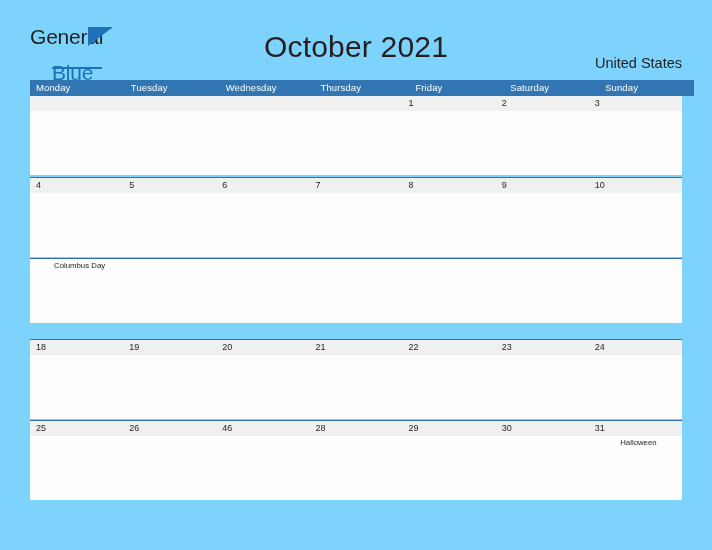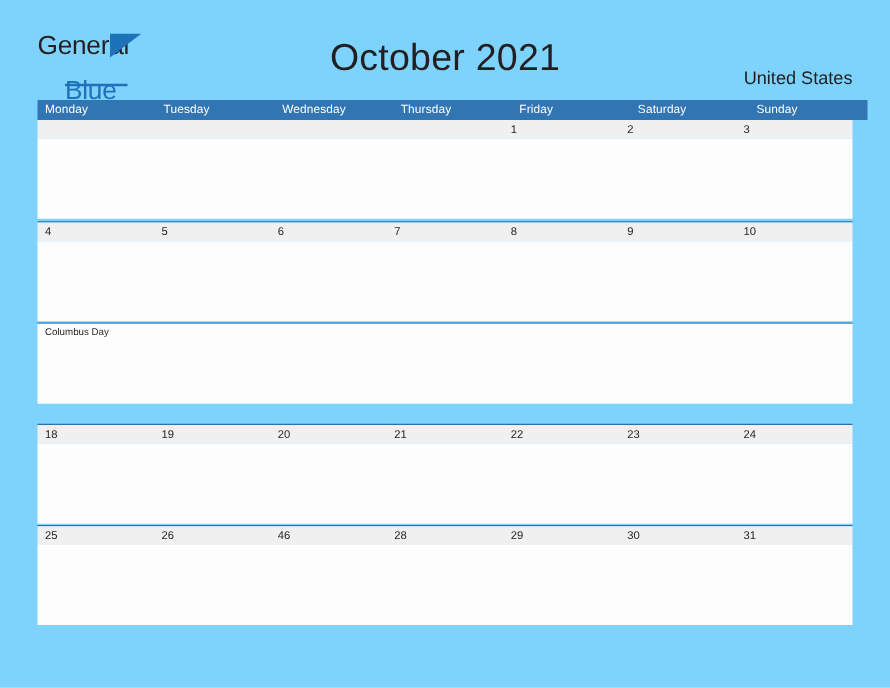--- a/index.html
+++ b/index.html
@@ -138,20 +138,21 @@
     display: flex;
     width: 652px;
     height: 15px;
     background: #f0f0f0;
   }
   .week-body {
     display: flex;
     width: 652px;
     height: 64px;
     background: #fdfdfd;
+    text-align: center;
   }
 
   .day-num {
     flex: 1 1 0;
     font-size: 9px;
     color: #231f20;
     line-height: 15px;
     padding-left: 6px;
     box-sizing: border-box;
   }
@@ -347,18 +348,21 @@
             </div>
             <div class="ev-cell">
               <span class="ev-text"></span>
             </div>
             <div class="ev-cell">
               <span class="ev-text"></span>
             </div>
             <div class="ev-cell">
               <span class="ev-text"></span>
             </div>
+            <div class="ev-cell">
+              <span class="ev-text">Halloween</span>
+            </div>
           </div>
         </div>
       </div>
   </div>
 
 </div>
 
 </body></html>

